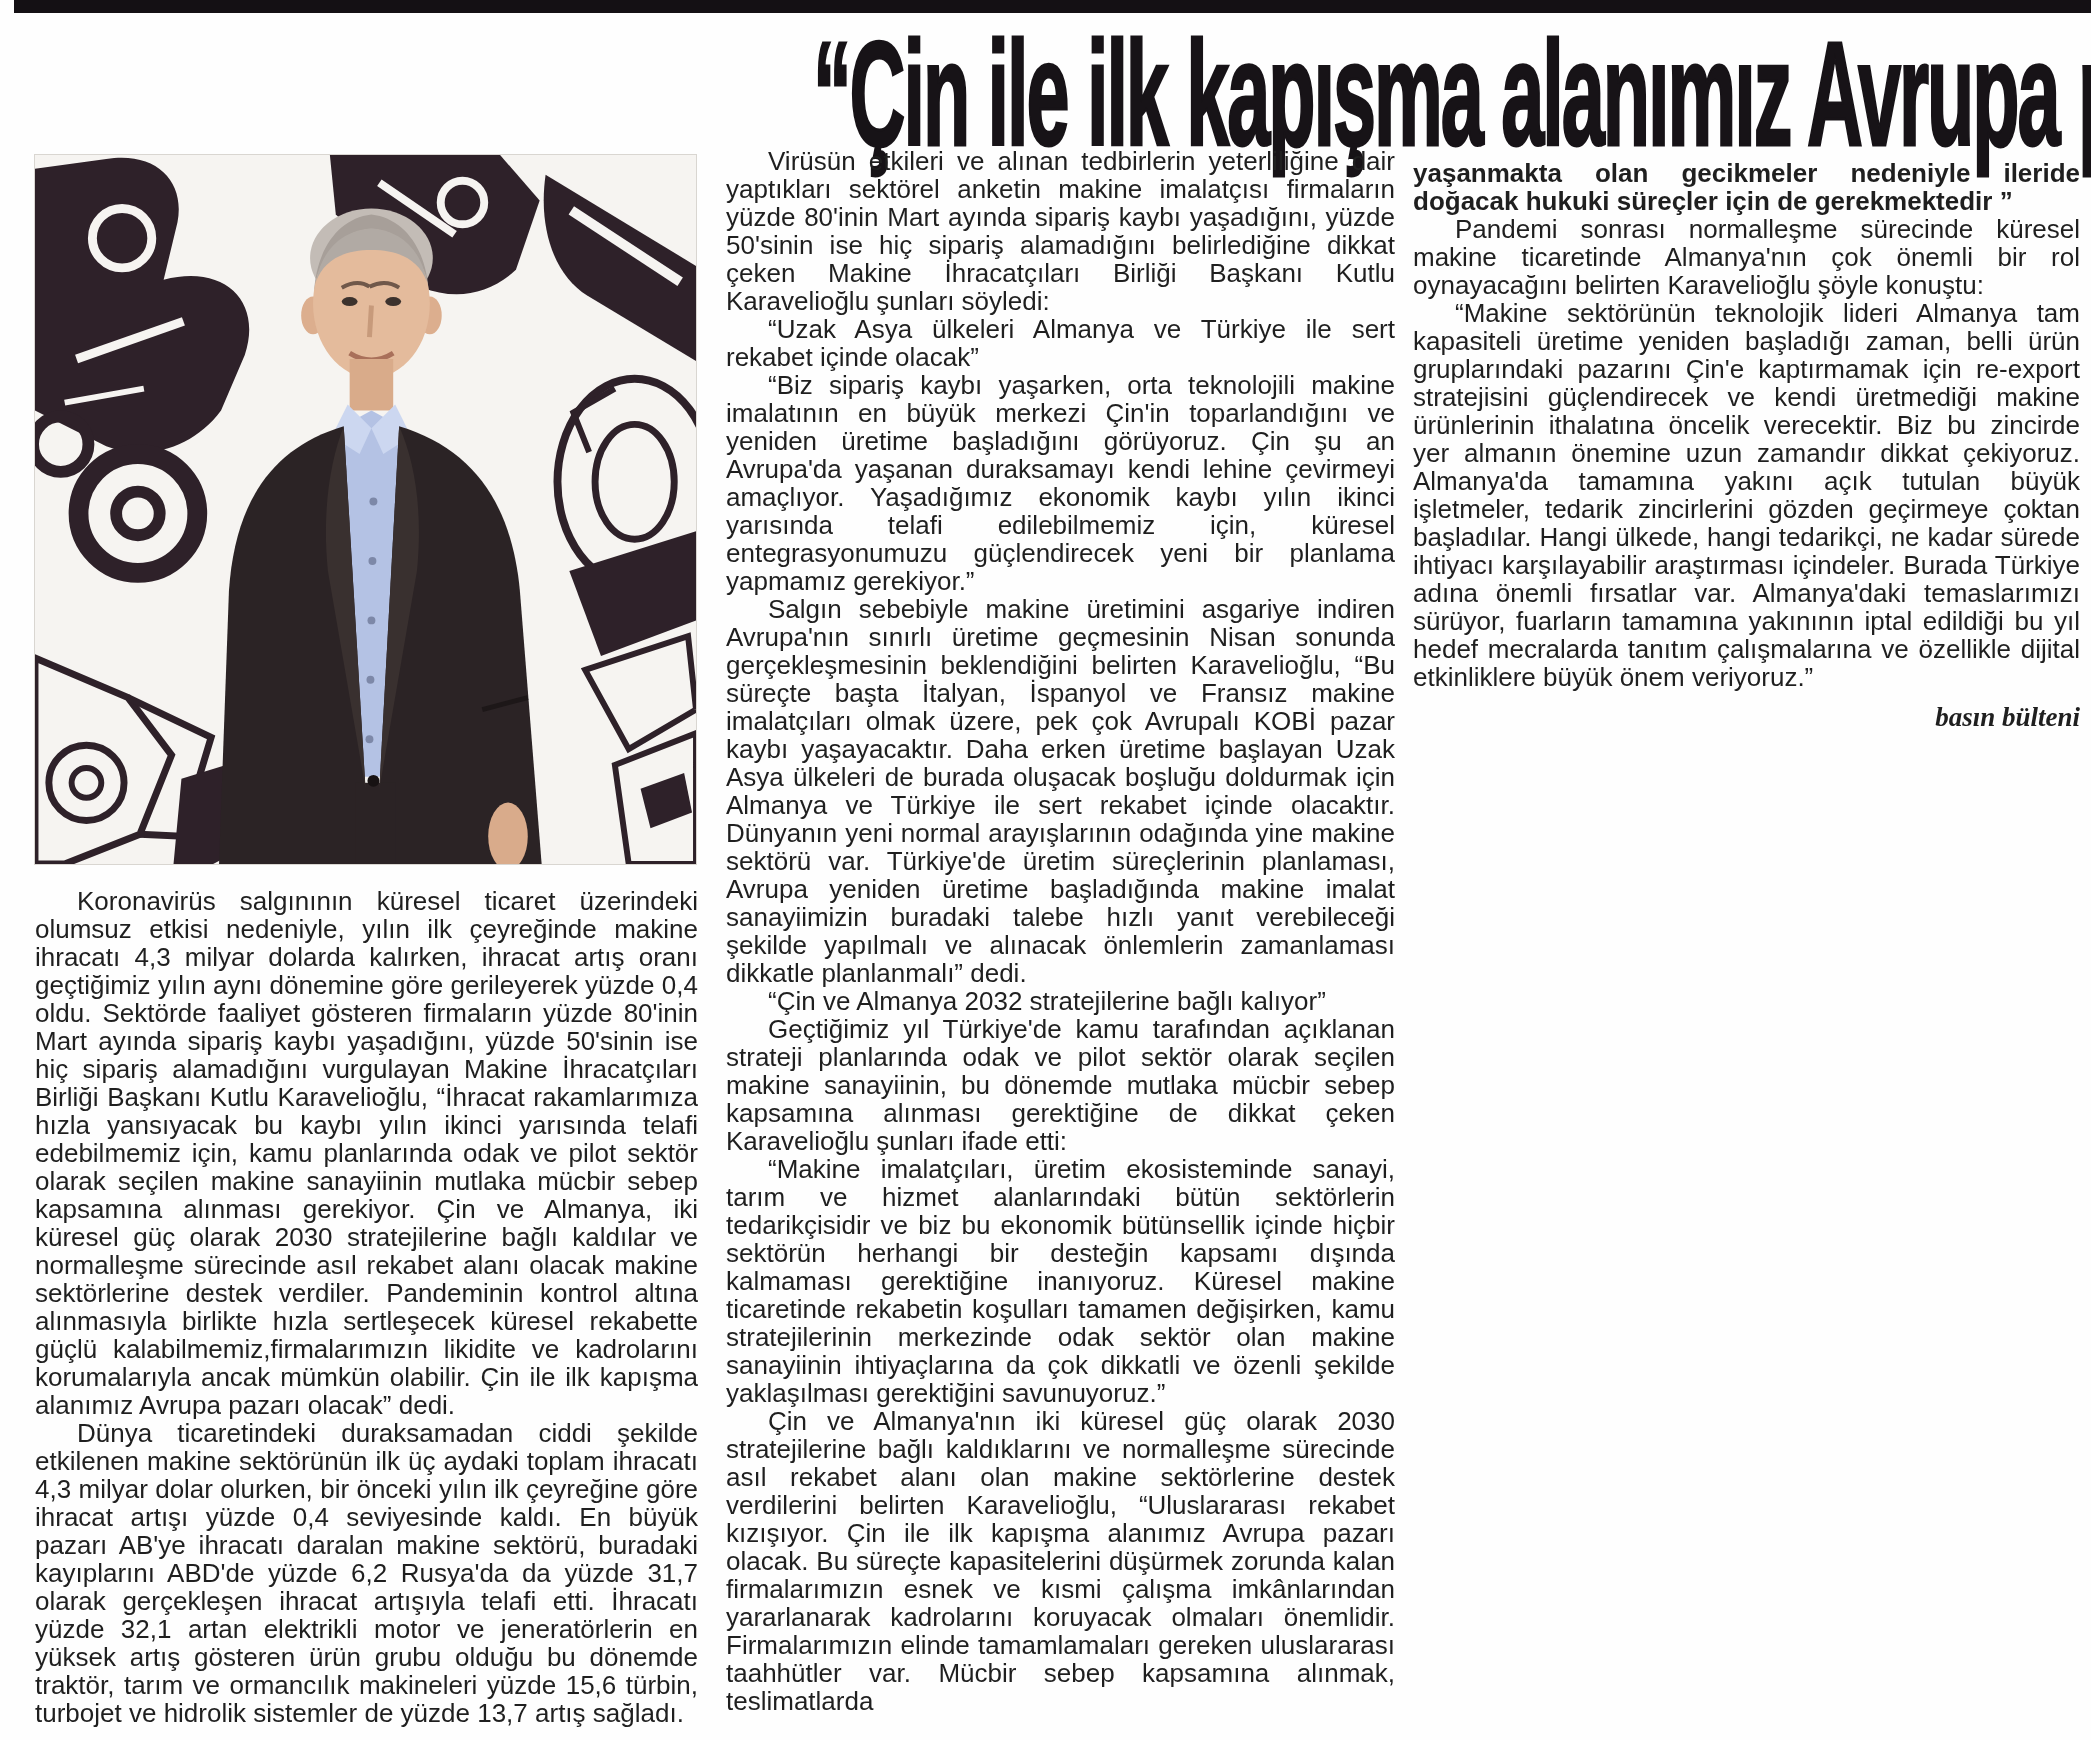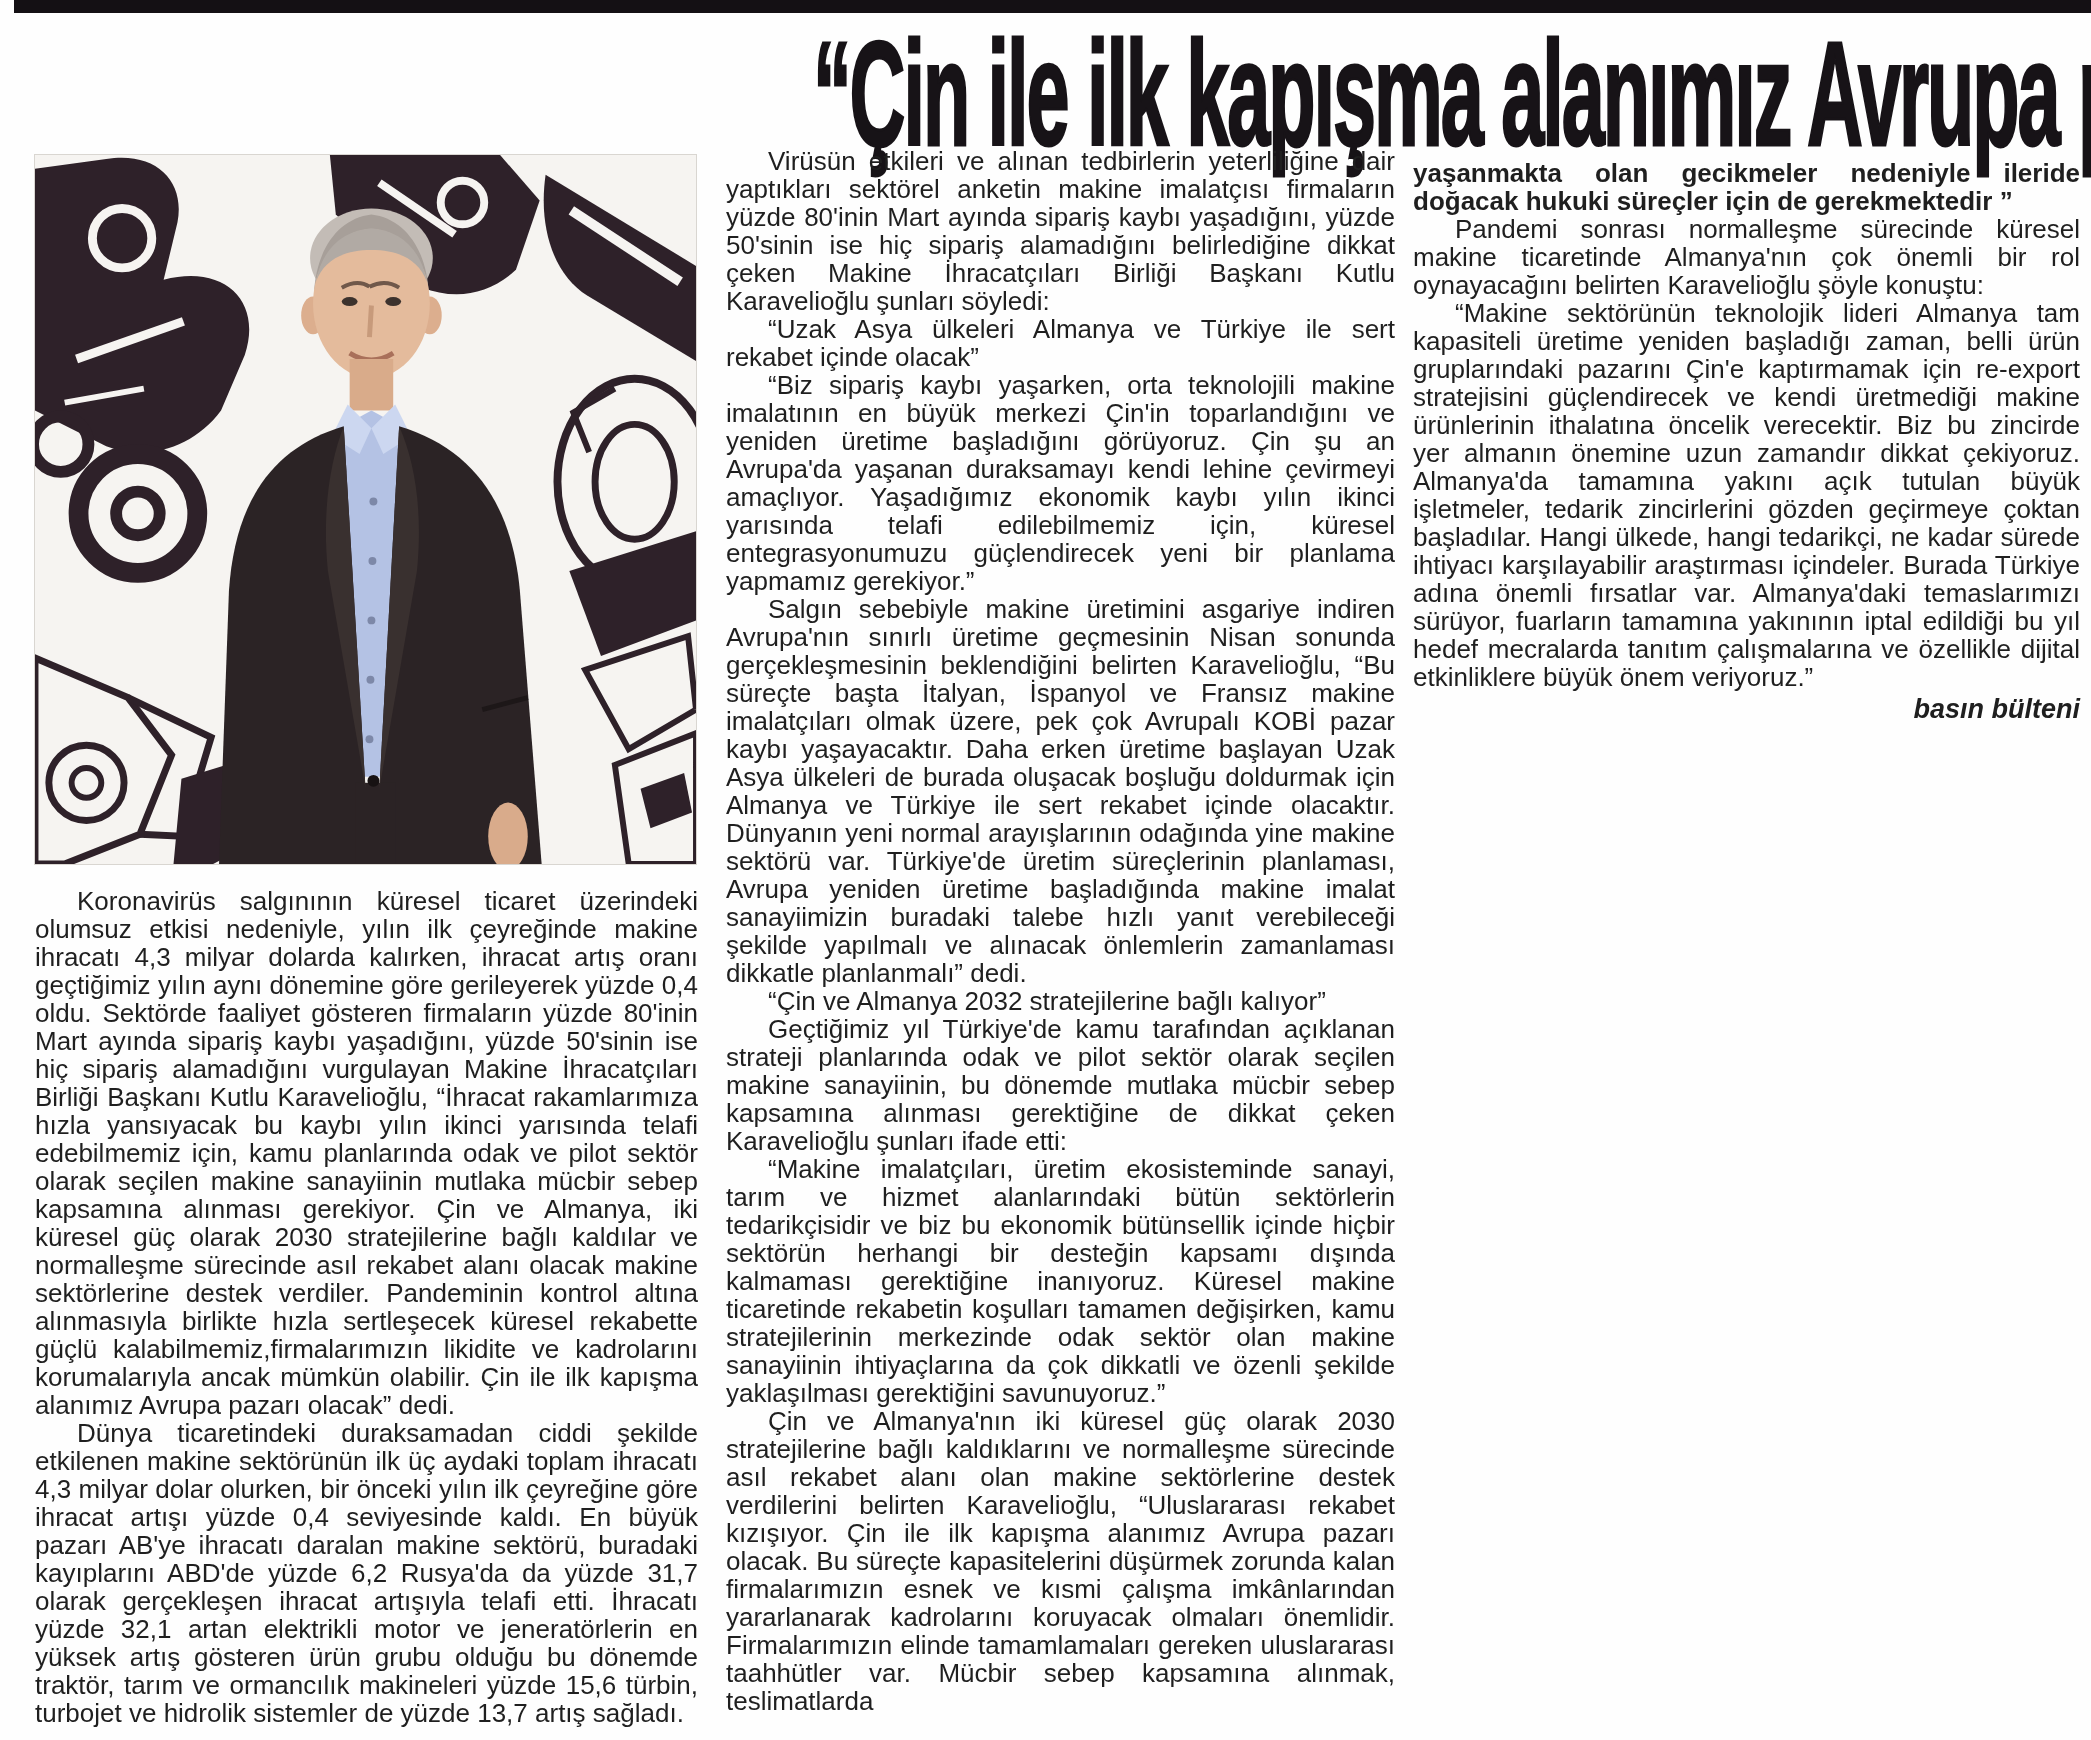--- a/index.html
+++ b/index.html
@@ -27,22 +27,22 @@
   }
   .photo svg{display:block;width:100%;height:100%;}
   .col{position:absolute;font-size:26px;line-height:28px;text-align:justify;}
   .col p{margin:0;text-indent:42px;}
   .col p.no-indent{text-indent:0;font-weight:bold;}
   .col p.continues{text-align-last:justify;}
   .col1{left:35px;top:887px;width:663px;}
   .col2{left:726px;top:147px;width:669px;}
   .col3{left:1413px;top:159px;width:667px;}
   .byline{
-    margin-top:4px;text-align:right;font-weight:bold;font-style:italic;
-    font-size:27px;text-indent:0;
+    margin-top:12px;text-align:right;font-weight:bold;font-style:italic;
+    font-size:27px;text-indent:0;font-family:Liberation Serif, serif;
   }
 </style>
 </head>
 <body>
 
 <div class="page">
 
   <div class="top-bar"></div>
 
   <div class="headline-wrap">

